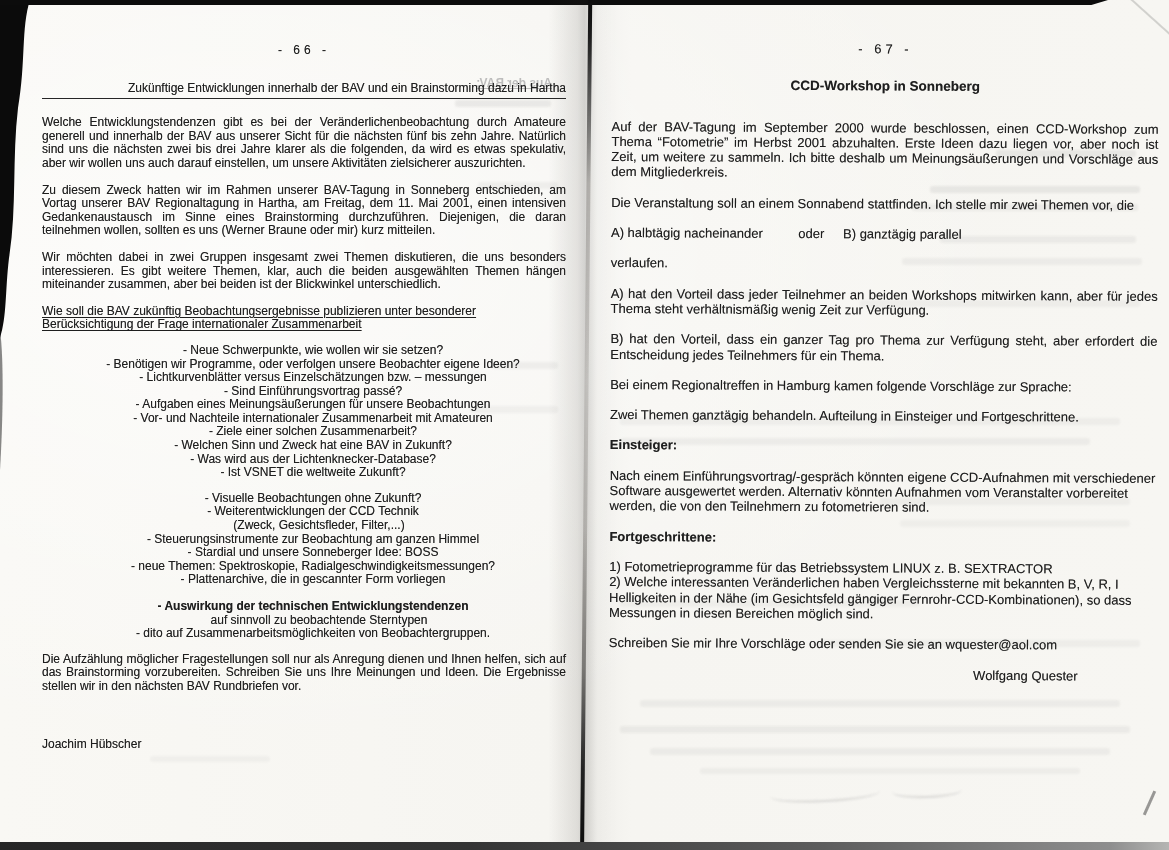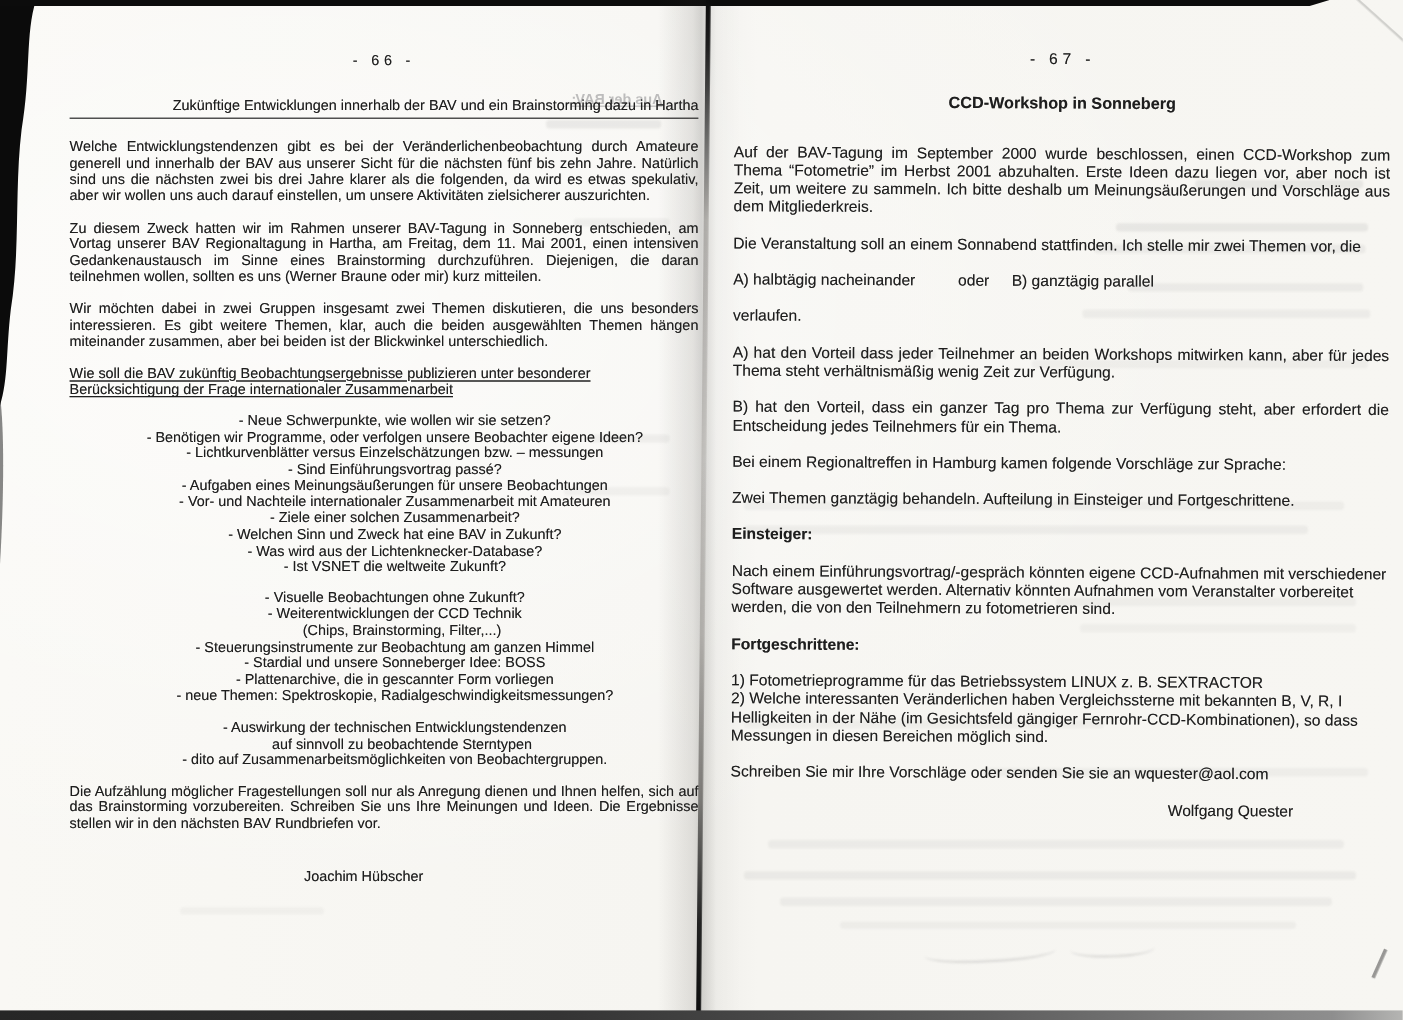--- a/index.html
+++ b/index.html
@@ -35,35 +35,35 @@
     transform:scaleX(-1);color:rgba(50,50,55,0.30);filter:blur(0.5px);
     font-size:12px;font-weight:bold;text-decoration:underline;white-space:nowrap;
   }
   .smudge{position:absolute;border-bottom:2px solid rgba(90,90,95,0.18);
     border-radius:50%;filter:blur(0.8px);}
   .mark-br{position:absolute;left:1148px;top:790px;width:3px;height:26px;
     background:rgba(35,35,35,0.45);transform:rotate(24deg);filter:blur(0.4px);}
 
   
   .page-left{
-    position:absolute;left:58px;top:44px;width:524px;
+    position:absolute;left:42px;top:44px;width:524px;
     font-size:12px;line-height:13.6px;
     text-shadow:0 0 0.3px rgba(25,25,25,0.55);
   }
   .page-left .pnum{text-align:center;letter-spacing:4px;margin-bottom:24px;}
   .page-left .title{text-align:right;margin-bottom:0;}
   .page-left .rule{border-bottom:1.6px solid #262626;margin-top:3px;margin-bottom:17px;}
   .page-left p{margin:0 0 13px 0;text-align:justify;}
   .uheading{text-decoration:underline;text-underline-offset:2px;margin:0 0 12px 0;}
   .blist{margin:0 0 12px 0;text-align:center;}
   .bi{padding-left:30px;text-indent:-12px;}
   .bi::before{content:"- ";}
   .bic{padding-left:30px;}
-  .bgap{margin-top:13px;}
-  .sig-left{text-align:center;padding-right:34px;margin-top:30px;}
+  .bgap{margin-top:13px;font-weight:bold;}
+  .sig-left{text-align:left;padding-right:34px;margin-top:44px;}
 
   
   .page-right{
     position:absolute;left:612px;top:40px;width:547px;
     font-size:13px;line-height:15.3px;
     transform:rotate(0.3deg);transform-origin:0 0;
     text-shadow:0 0 0.3px rgba(25,25,25,0.5);
   }
   .page-right .pnum{text-align:center;letter-spacing:4px;margin-bottom:22px;}
   .page-right .title{text-align:center;font-weight:bold;font-size:13.5px;margin-bottom:26px;}
@@ -131,25 +131,25 @@
       <div class="bi">Ziele einer solchen Zusammenarbeit?</div>
       <div class="bi">Welchen Sinn und Zweck hat eine BAV in Zukunft?</div>
       <div class="bi">Was wird aus der Lichtenknecker-Database?</div>
       <div class="bi">Ist VSNET die weltweite Zukunft?</div>
     </div>
 
 
     <div class="blist">
       <div class="bi">Visuelle Beobachtungen ohne Zukunft?</div>
       <div class="bi">Weiterentwicklungen der CCD Technik</div>
-      <div class="bic">(Chips, Brainstorming, Filter,...)</div>
+      <div class="bic">(Zweck, Gesichtsfleder, Filter,...)</div>
       <div class="bi">Steuerungsinstrumente zur Beobachtung am ganzen Himmel</div>
       <div class="bi">Stardial und unsere Sonneberger Idee: BOSS</div>
+      <div class="bi">neue Themen: Spektroskopie, Radialgeschwindigkeitsmessungen?</div>
       <div class="bi">Plattenarchive, die in gescannter Form vorliegen</div>
-      <div class="bi">neue Themen: Spektroskopie, Radialgeschwindigkeitsmessungen?</div>
       <div class="bi bgap">Auswirkung der technischen Entwicklungstendenzen</div>
       <div class="bic">auf sinnvoll zu beobachtende Sterntypen</div>
       <div class="bi">dito auf Zusammenarbeitsmöglichkeiten von Beobachtergruppen.</div>
     </div>
 
     <p>Die Aufzählung möglicher Fragestellungen soll nur als Anregung dienen und Ihnen helfen, sich auf das Brainstorming vorzubereiten. Schreiben Sie uns Ihre Meinungen und Ideen. Die Ergebnisse stellen wir in den nächsten BAV Rundbriefen vor.</p>
 
     <div class="sig-left">Joachim Hübscher</div>
   </div>
 

